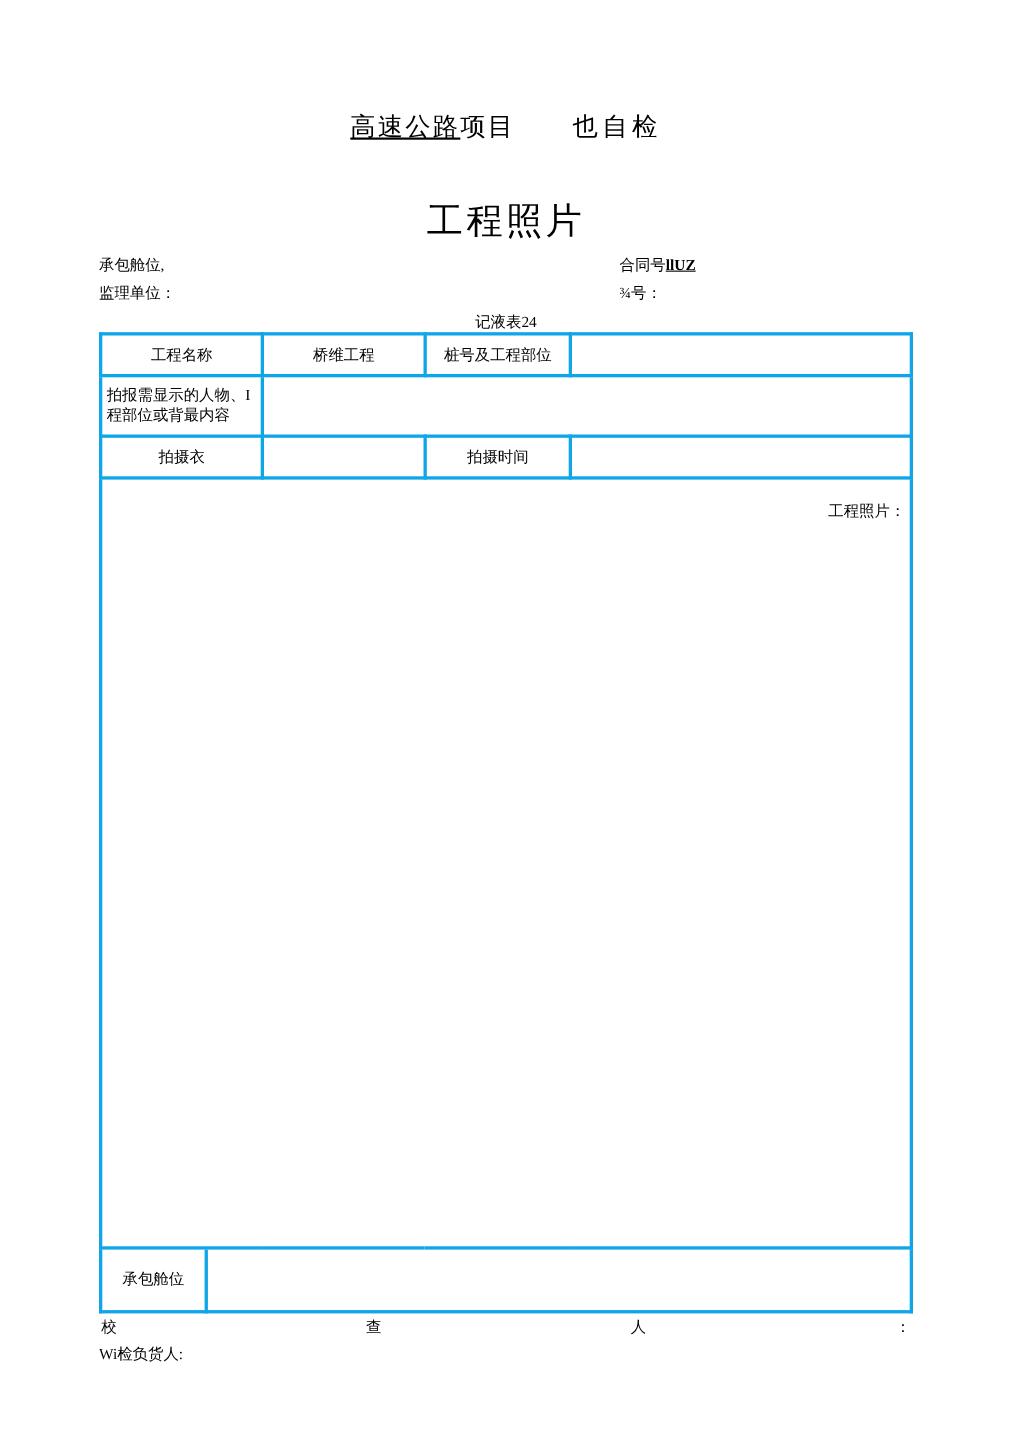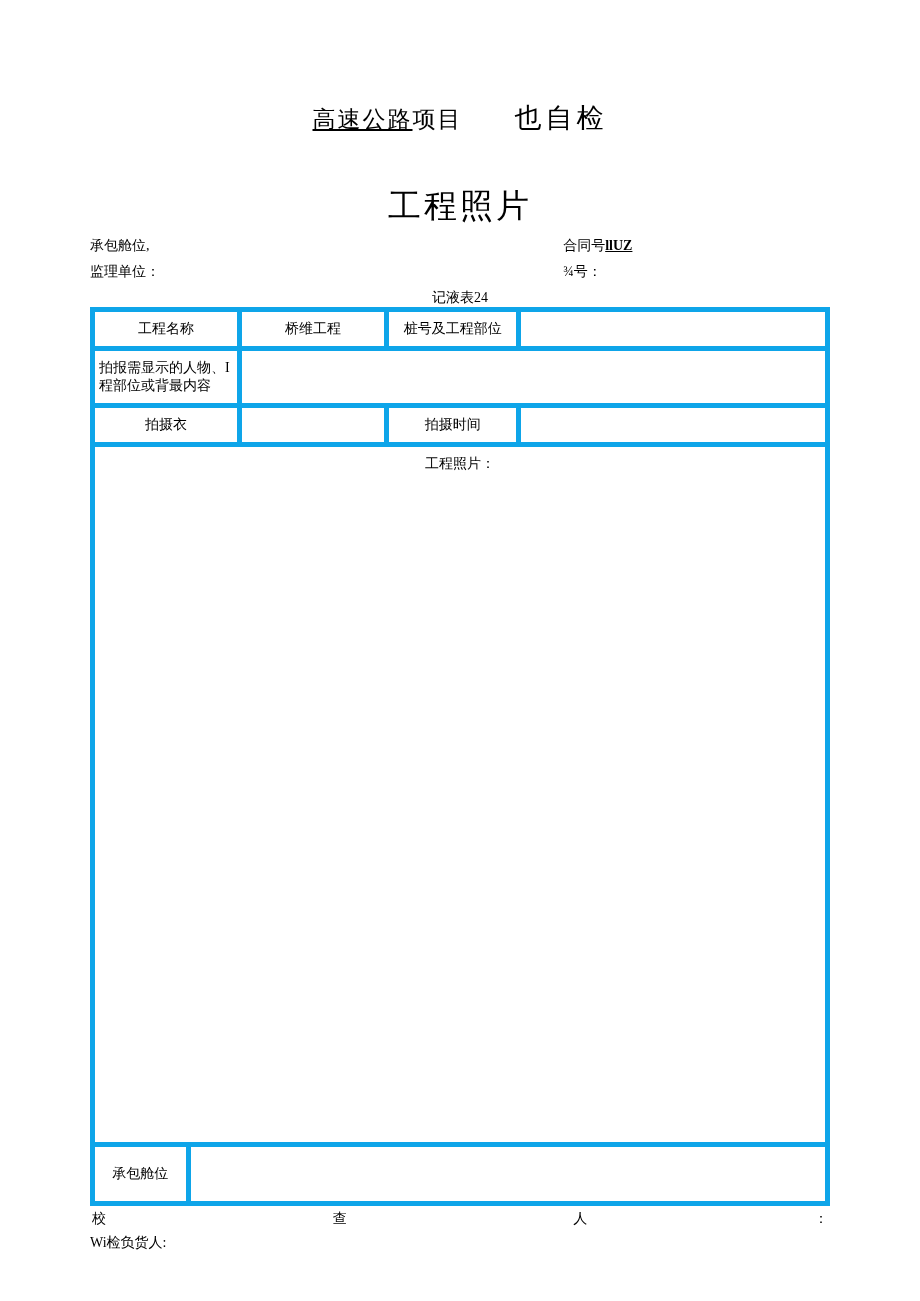--- a/index.html
+++ b/index.html
@@ -23,21 +23,21 @@
       margin-bottom: 48px;
     }
     .title-left {
       font-size: 23px;
       letter-spacing: 2px;
     }
     .title-left .underlined {
       text-decoration: underline;
     }
     .title-right {
-      font-size: 27px;
+      font-size: 23px;
       letter-spacing: 4px;
     }
     .subtitle {
       text-align: center;
       font-size: 33px;
       letter-spacing: 3px;
       margin-bottom: 8px;
     }
     .meta-row {
       display: flex;
@@ -60,39 +60,40 @@
       font-size: 14px;
       margin-top: 8px;
       margin-bottom: 0;
     }
     table {
       width: 100%;
       border-collapse: collapse;
       table-layout: fixed;
     }
     td {
-      border: 5px solid #0ea5e9;
+      border: 3px solid #0ea5e9;
       padding: 8px 4px;
       text-align: center;
       vertical-align: middle;
       font-size: 14px;
       height: 38px;
     }
     .col1 { width: 20%; }
     .col2 { width: 20%; }
     .col3 { width: 18%; }
     .col4 { width: 42%; }
     .left-align {
       text-align: left;
       padding-left: 4px;
     }
     .photo-cell {
       height: 700px;
       vertical-align: top;
-      padding-top: 8px;
+      padding-top: 20px;
+      text-align: right;
     }
     .opinion-cell {
       height: 56px;
     }
     .opinion-col1 {
       width: 13%;
     }
     .footer-row {
       display: flex;
       justify-content: space-between;

